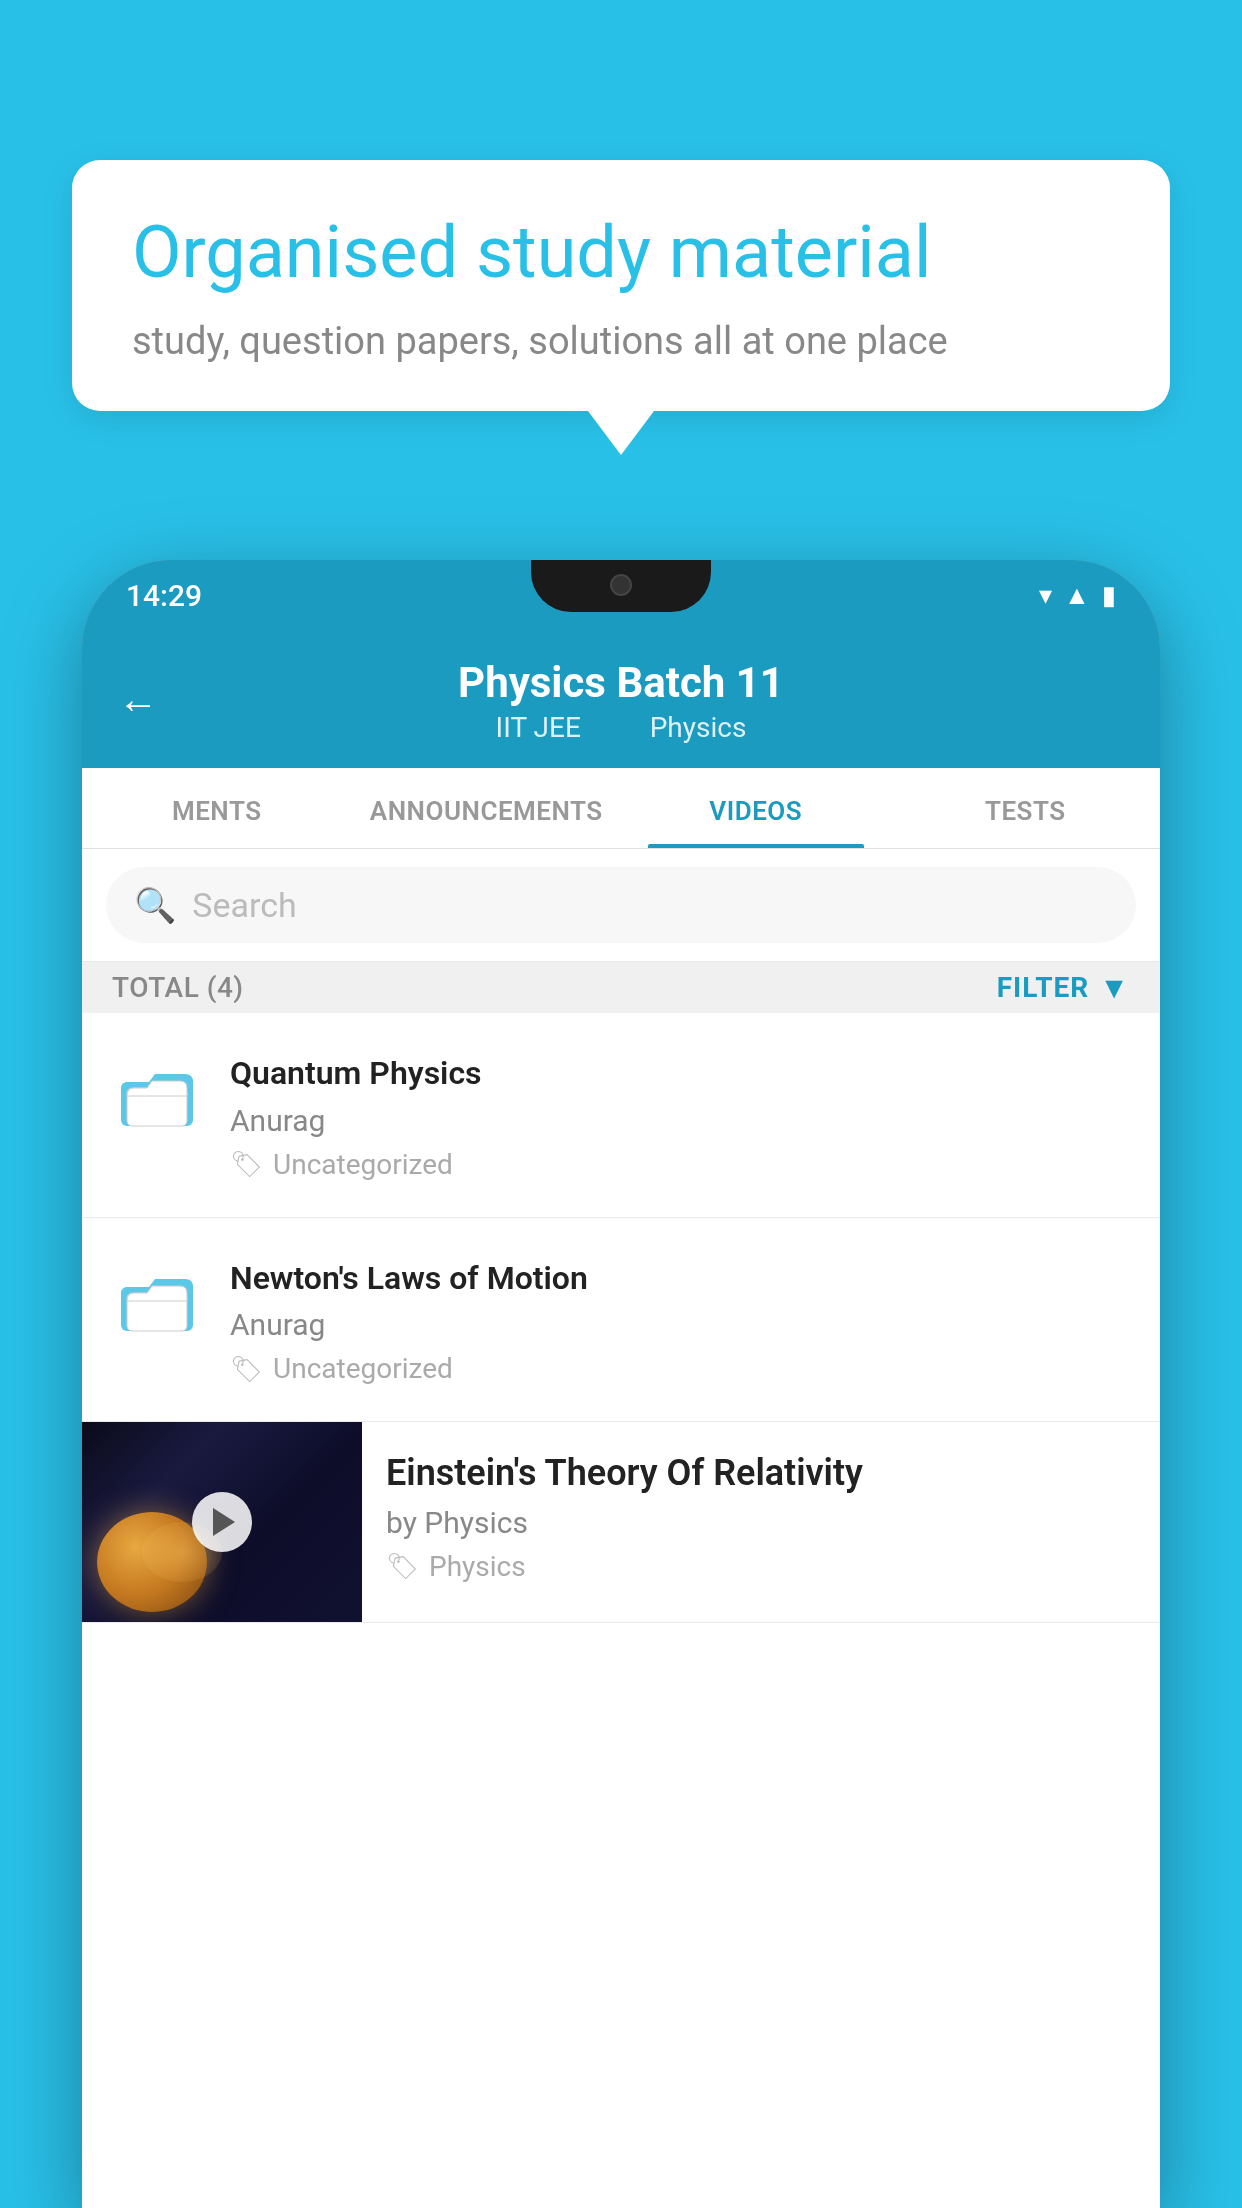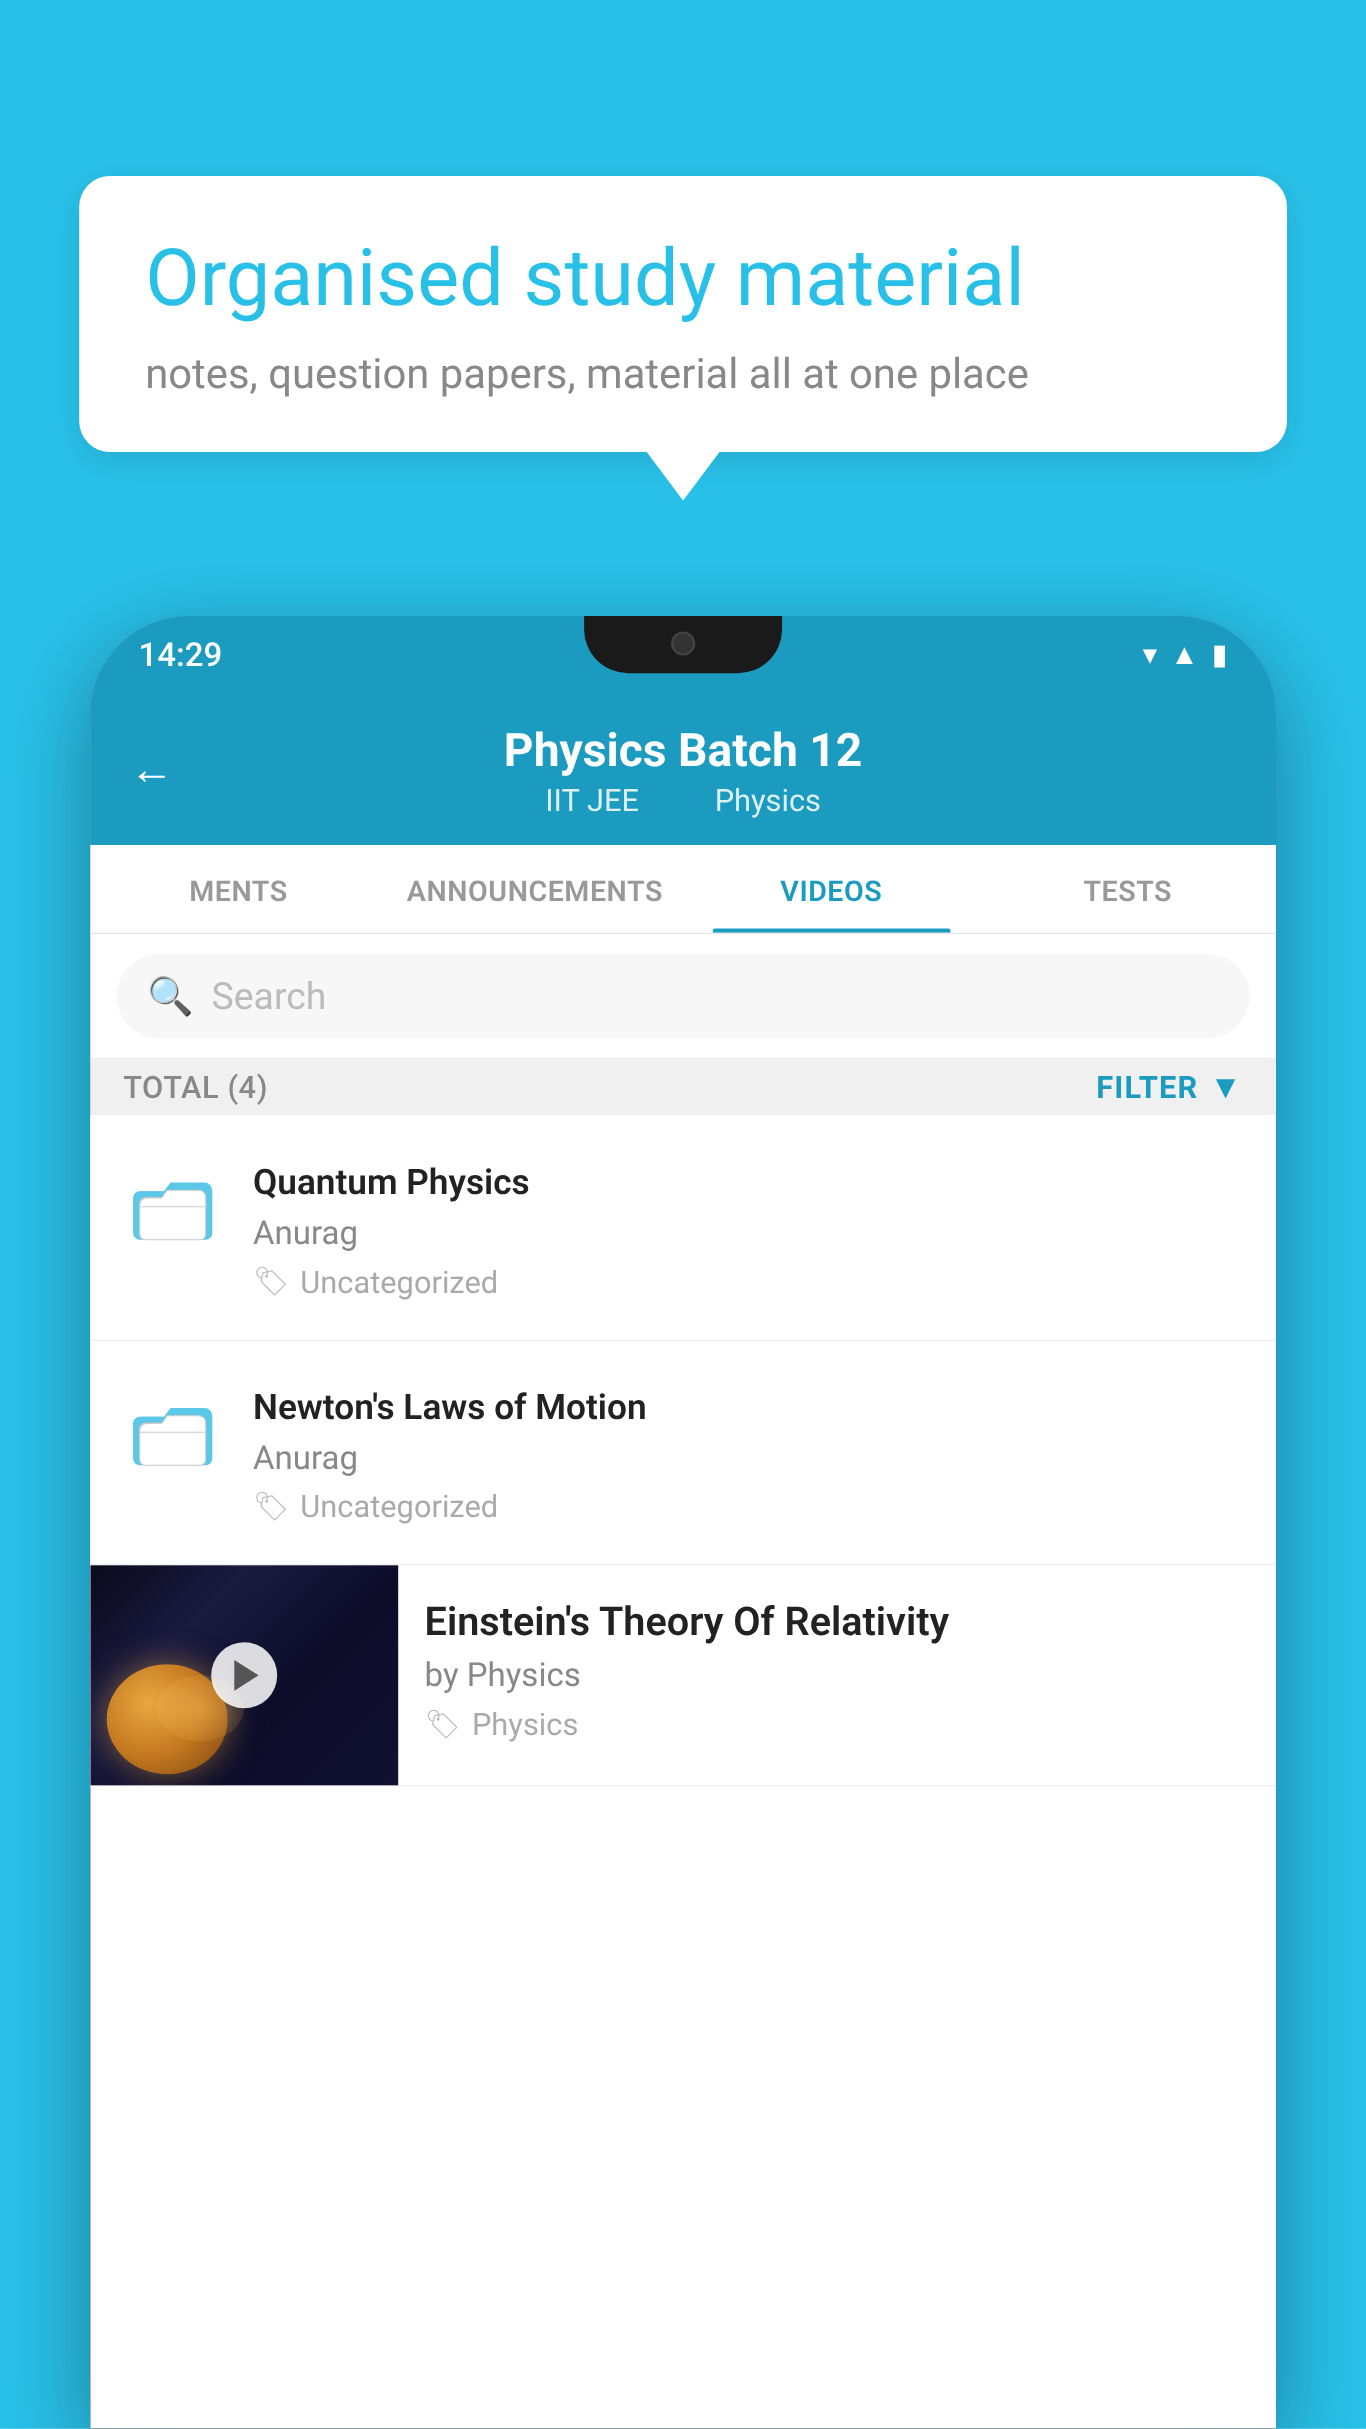--- a/index.html
+++ b/index.html
@@ -376,21 +376,21 @@
       display: flex;
       flex-direction: column;
       height: 100%;
     }
   </style>
 </head>
 <body>
 
 <div class="speech-bubble">
   <div class="bubble-title">Organised study material</div>
-  <div class="bubble-subtitle">notes, question papers, material all at one place</div>
+  <div class="bubble-subtitle">study, question papers, solutions all at one place</div>
 </div>
 
 <div class="phone-frame">
   <div class="phone-screen">
     <div class="phone-inner">
 
       <div style="position:relative; background:#1a9bbf;">
         <div class="notch">
           <div class="notch-camera"></div>
         </div>
@@ -399,21 +399,21 @@
           <span class="status-time">14:29</span>
           <div class="status-icons">
             <span>▾</span>
             <span>▲</span>
             <span>▮</span>
           </div>
         </div>
 
         <div class="app-header">
           <div class="back-arrow">←</div>
-          <div class="header-title">Physics Batch 12</div>
+          <div class="header-title">Physics Batch 11</div>
           <div class="header-subtitle">
             <span>IIT JEE</span>
             <span> &nbsp; </span>
             <span>Physics</span>
           </div>
         </div>
       </div>
 
       <div class="tabs-bar">
         <div class="tab-item">MENTS</div>

